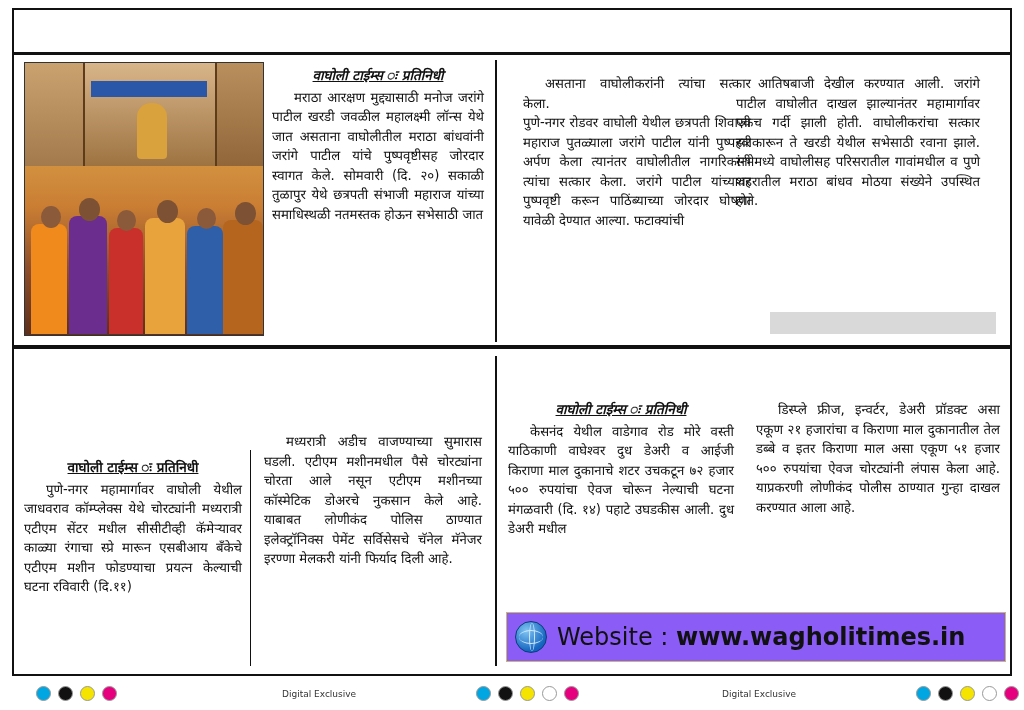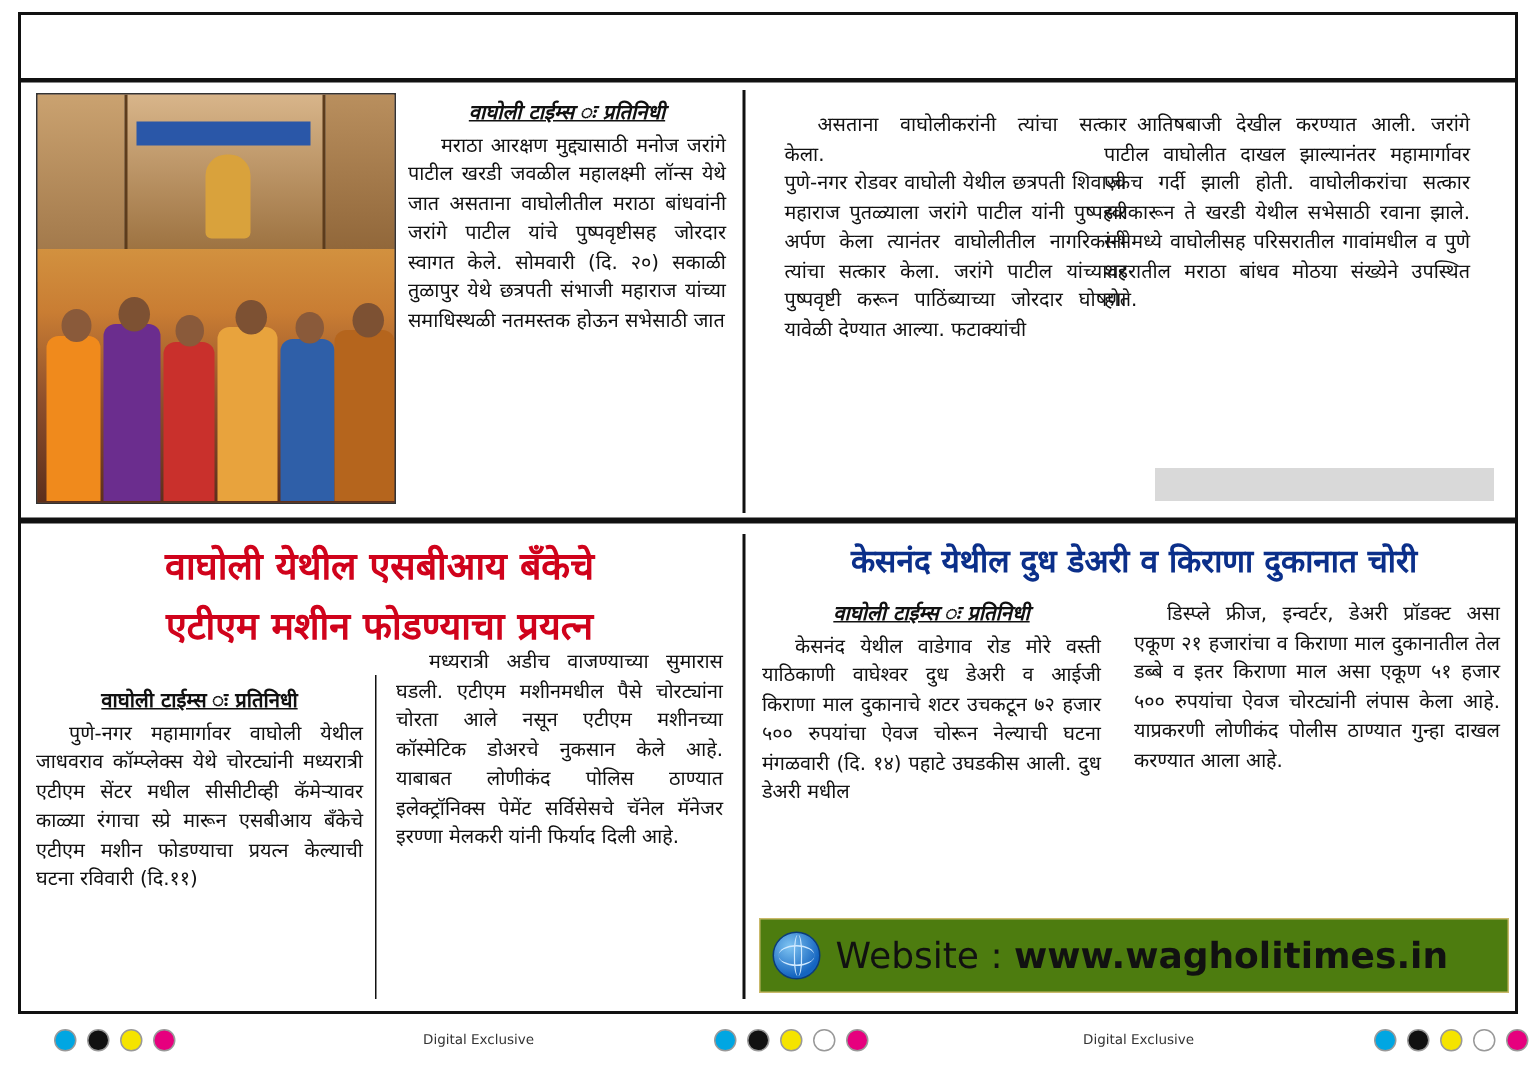--- a/index.html
+++ b/index.html
@@ -170,21 +170,21 @@
   .c6 { left: 508px; top: 400px; width: 226px; }
   .c7 { left: 756px; top: 400px; width: 244px; }
 
   
   .website-bar {
     position: absolute;
     left: 506px;
     top: 612px;
     width: 500px;
     height: 50px;
-    background: #4d7c0f;
+    background: #8b5cf6;
     border: 1px solid #c9b96a;
     display: flex;
     align-items: center;
     padding-left: 8px;
     box-sizing: border-box;
   }
   .globe {
     width: 30px; height: 30px; border-radius: 50%;
     background: radial-gradient(circle at 35% 30%, #7fc4f2, #1565c0 70%);
     border: 1px solid #0b3c78;
@@ -284,37 +284,32 @@
   </div>
 
   <div class="col c3">
     <p>आतिषबाजी देखील करण्यात आली. जरांगे पाटील वाघोलीत दाखल झाल्यानंतर महामार्गावर एकच गर्दी झाली होती. वाघोलीकरांचा सत्कार स्वीकारून ते खरडी येथील सभेसाठी रवाना झाले. सभेमध्ये वाघोलीसह परिसरातील गावांमधील व पुणे शहरातील मराठा बांधव मोठया संख्येने उपस्थित होते.</p>
   </div>
   <div class="greybox"></div>
 
   <div class="rule rule-h-mid"></div>
   <div class="rule rule-h-mid2"></div>
 
-  <div class="headline-red">
-    <div>वाघोली येथील एसबीआय बँकेचे</div>
-    <div>एटीएम मशीन फोडण्याचा प्रयत्न</div>
-  </div>
 
   <div class="col c4">
     <div class="byline2">वाघोली टाईम्स ः प्रतिनिधी</div>
     <p>पुणे-नगर महामार्गावर वाघोली येथील जाधवराव कॉम्प्लेक्स येथे चोरट्यांनी मध्यरात्री एटीएम सेंटर मधील सीसीटीव्ही कॅमेऱ्यावर काळ्या रंगाचा स्प्रे मारून एसबीआय बँकेचे एटीएम मशीन फोडण्याचा प्रयत्न केल्याची घटना रविवारी (दि.११)</p>
   </div>
   <div class="rule rule-v-3"></div>
   <div class="col c5">
     <p>मध्यरात्री अडीच वाजण्याच्या सुमारास घडली. एटीएम मशीनमधील पैसे चोरट्यांना चोरता आले नसून एटीएम मशीनच्या कॉस्मेटिक डोअरचे नुकसान केले आहे. याबाबत लोणीकंद पोलिस ठाण्यात इलेक्ट्रॉनिक्स पेमेंट सर्विसेसचे चॅनेल मॅनेजर इरण्णा मेलकरी यांनी फिर्याद दिली आहे.</p>
   </div>
 
   <div class="rule rule-v-2"></div>
 
-  <div class="headline-blue">केसनंद येथील दुध डेअरी व किराणा दुकानात चोरी</div>
 
   <div class="col c6">
     <div class="byline">वाघोली टाईम्स ः प्रतिनिधी</div>
     <p>केसनंद येथील वाडेगाव रोड मोरे वस्ती याठिकाणी वाघेश्वर दुध डेअरी व आईजी किराणा माल दुकानाचे शटर उचकटून ७२ हजार ५०० रुपयांचा ऐवज चोरून नेल्याची घटना मंगळवारी (दि. १४) पहाटे उघडकीस आली. दुध डेअरी मधील</p>
   </div>
   <div class="col c7">
     <p>डिस्प्ले फ्रीज, इन्वर्टर, डेअरी प्रॉडक्ट असा एकूण २१ हजारांचा व किराणा माल दुकानातील तेल डब्बे व इतर किराणा माल असा एकूण ५१ हजार ५०० रुपयांचा ऐवज चोरट्यांनी लंपास केला आहे. याप्रकरणी लोणीकंद पोलीस ठाण्यात गुन्हा दाखल करण्यात आला आहे.</p>
   </div>
 
   <div class="website-bar">

